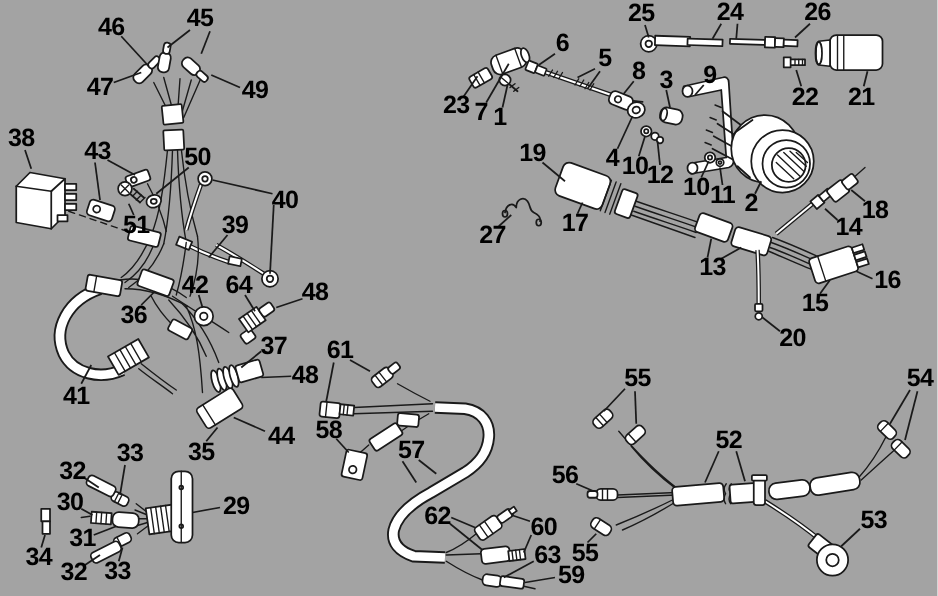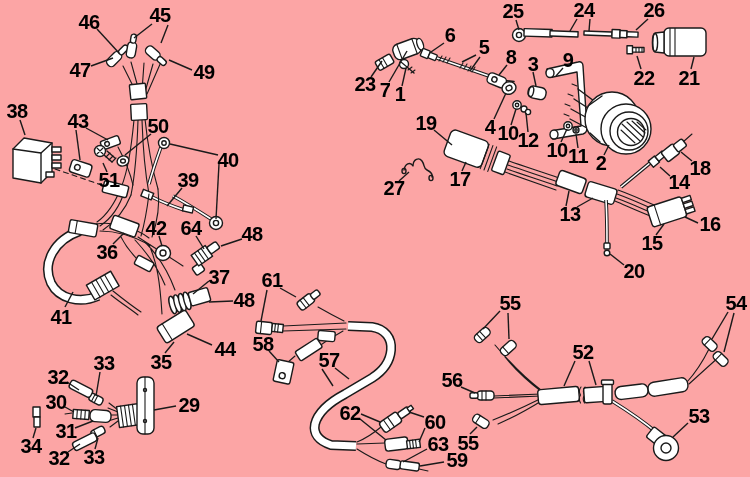--- a/index.html
+++ b/index.html
@@ -1,16 +1,16 @@
 <!DOCTYPE html>
 <html><head>
 <meta charset="utf-8">
 <style>
   html,body{margin:0;padding:0;background:#fff;}
-  .stage{position:relative;width:750px;height:477px;background:#fca5a5;overflow:hidden;}
+  .stage{position:relative;width:750px;height:477px;background:#a3a3a3;overflow:hidden;}
   svg{display:block;}
   .p{fill:#fff;stroke:#1a1a1a;stroke-width:1.4;stroke-linejoin:round;}
   .o{fill:none;stroke:#1a1a1a;stroke-width:1.4;stroke-linejoin:round;stroke-linecap:round;}
   .w{fill:none;stroke:#1a1a1a;stroke-width:1.1;stroke-linecap:round;}
   .to{fill:none;stroke:#1a1a1a;stroke-width:10;}
   .ti{fill:none;stroke:#fff;stroke-width:7;}
   .ho{fill:none;stroke:#1a1a1a;stroke-width:3.6;}
   .hi{fill:none;stroke:#fff;stroke-width:1.6;}
   #leader-lines line{stroke:#1a1a1a;stroke-width:1.4;}
   #callout-labels text{font-family:"Liberation Sans",sans-serif;font-weight:700;font-size:20px;

